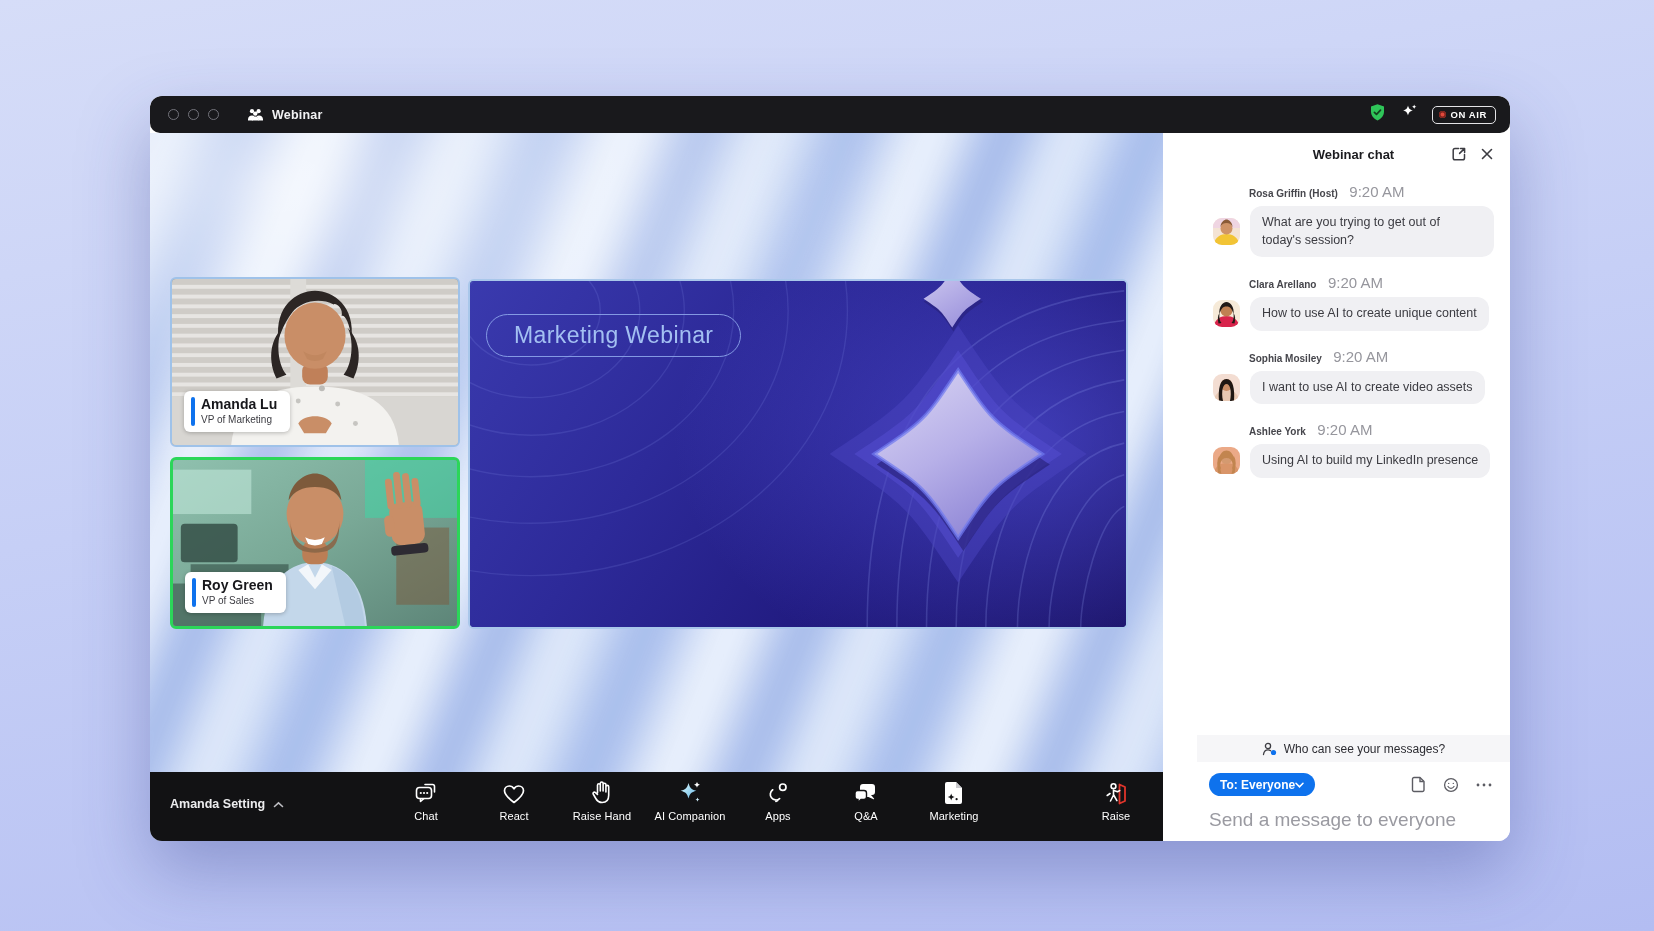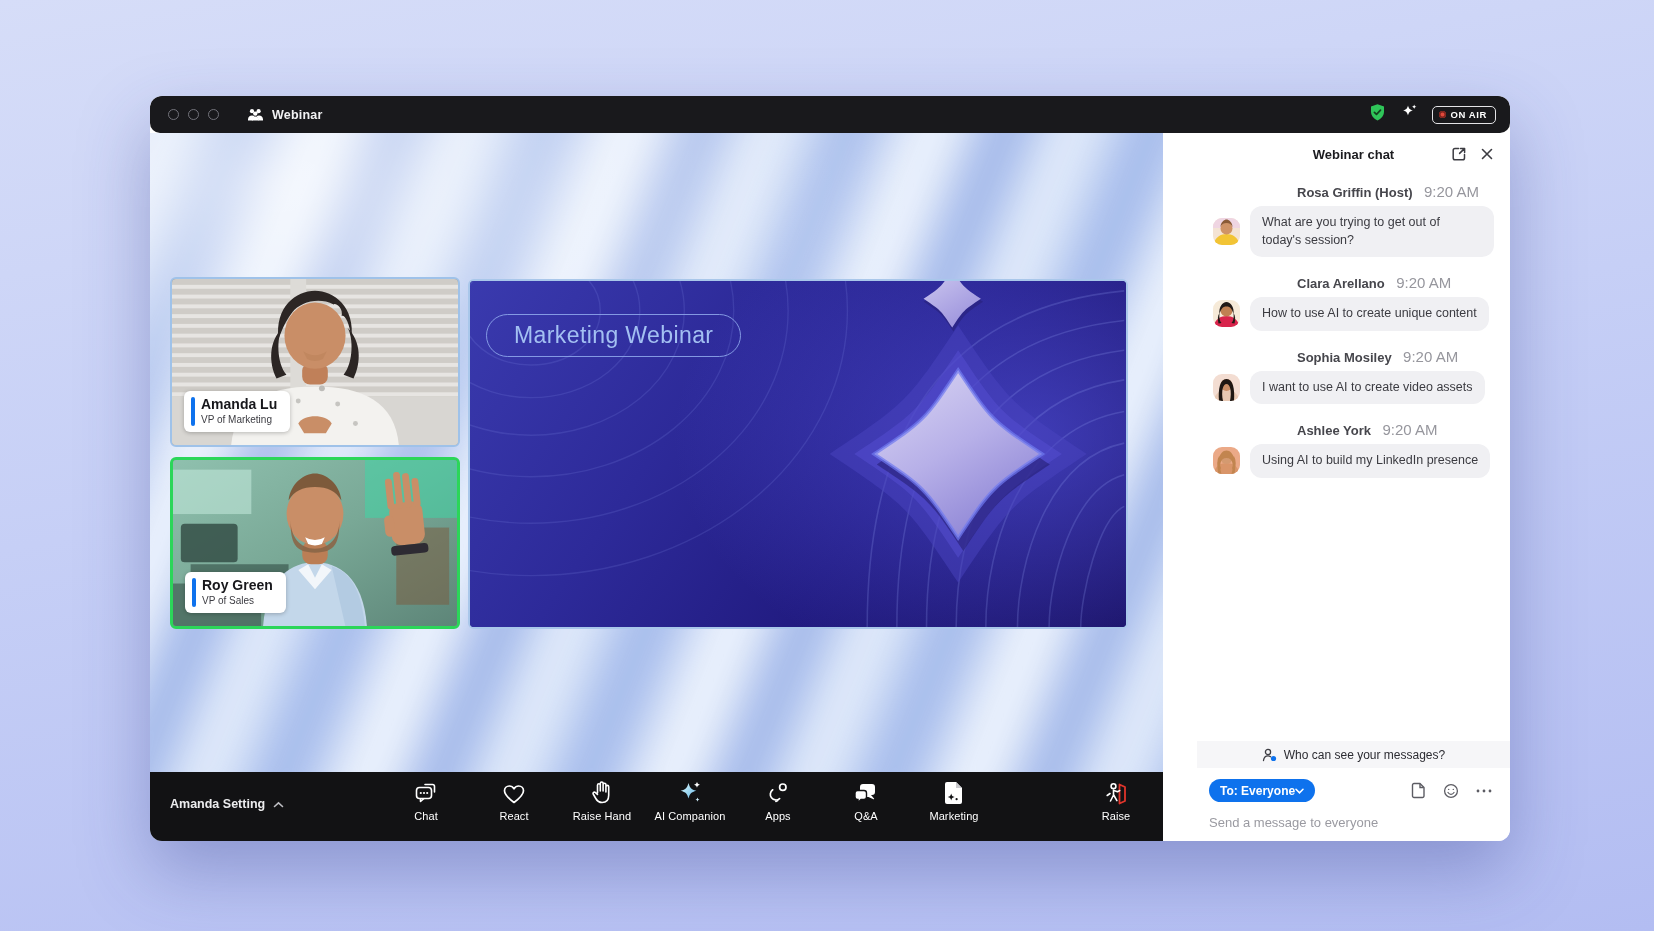--- a/index.html
+++ b/index.html
@@ -73,37 +73,37 @@
   .chat { position:absolute; top:37px; right:0; width:313px; bottom:0; background:#fff;
     display:flex; flex-direction:column; }
   .chat-header { height:42px; display:flex; align-items:center; position:relative; flex:0 0 auto; }
   .chat-title { position:absolute; left:0; right:0; text-align:center; font-size:13px; font-weight:700; color:#1b1b1f; }
   .chat-header-actions { position:absolute; right:16px; display:flex; gap:13px; align-items:center; }
   .icon-btn { background:none; border:none; padding:0; cursor:pointer; display:flex; }
 
   .chat-messages { flex:1 1 auto; overflow:hidden; padding:8px 16px 0 16px; }
   .msg { margin-bottom:17px; }
   .msg-meta { margin-left:36px; margin-bottom:5px; }
-  .msg-author { font-size:13px; font-weight:600; color:#46464c;margin-left:48px; }
+  .msg-author { font-size:10px; font-weight:600; color:#46464c; }
   .msg-time { font-size:15px; color:#96969d; margin-left:7px; }
   .msg-row { display:flex; align-items:center; gap:10px; }
   .avatar { width:27px; height:27px; border-radius:9px; overflow:hidden; flex:0 0 auto; }
   .avatar svg { display:block; width:100%; height:100%; }
   .bubble { background:#f0f0f3; border-radius:12px; padding:8px 12px; font-size:12.5px;
     color:#3b3b41; line-height:1.4; max-width:248px; }
 
   .visibility-bar { flex:0 0 auto; height:27px; background:#f6f6f8; display:flex; align-items:center;
     justify-content:center; gap:7px; font-size:12px; color:#2c2c32; }
   .composer { flex:0 0 auto; padding:11px 14px 10px 12px; }
   .composer-row1 { display:flex; align-items:center; }
   .to-pill { display:flex; align-items:center; gap:0; background:#0E72ED; color:#fff; border:none;
     font-size:12px; font-weight:600; border-radius:14px; padding:4.5px 11px; cursor:pointer;
     font-family:"Liberation Sans", sans-serif; }
   .composer-icons { margin-left:auto; display:flex; align-items:center; gap:17px; padding-right:4px; }
-  .composer-input { border:none; outline:none; width:100%; margin-top:13px; font-size:13px; color:#3a3a40;
+  .composer-input { border:none; outline:none; width:100%; margin-top:13px; font-size:19px; color:#3a3a40;
     font-family:"Liberation Sans", sans-serif; background:transparent; }
   .composer-input::placeholder { color:#9a9aa1; }
 </style>
 </head>
 <body>
 
 <div class="canvas">
   <div class="window">
 
     <div class="topbar">

